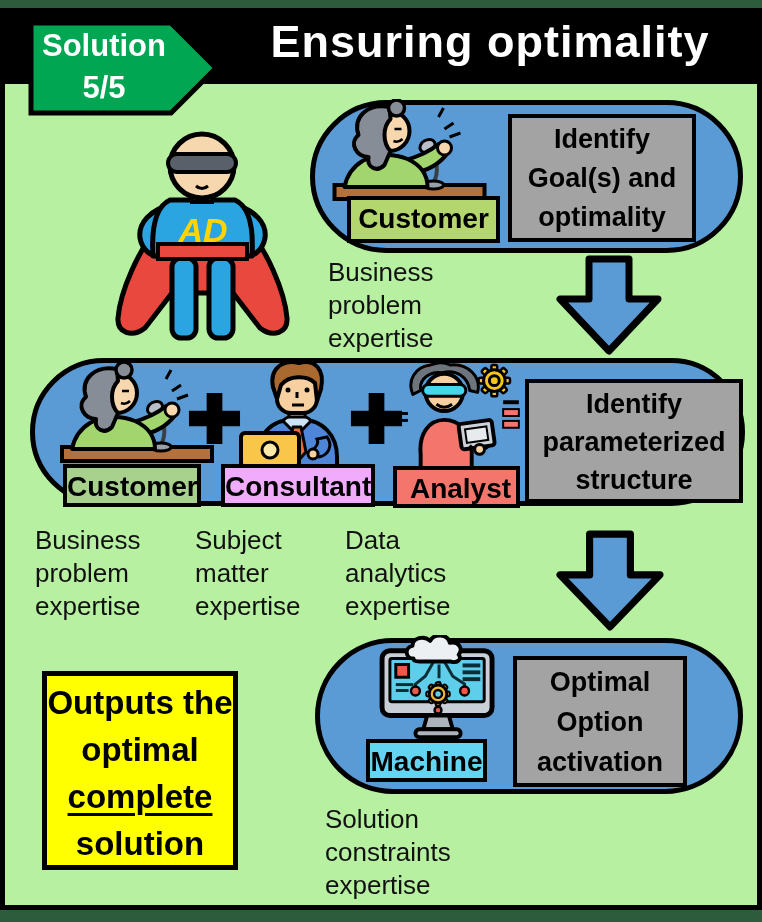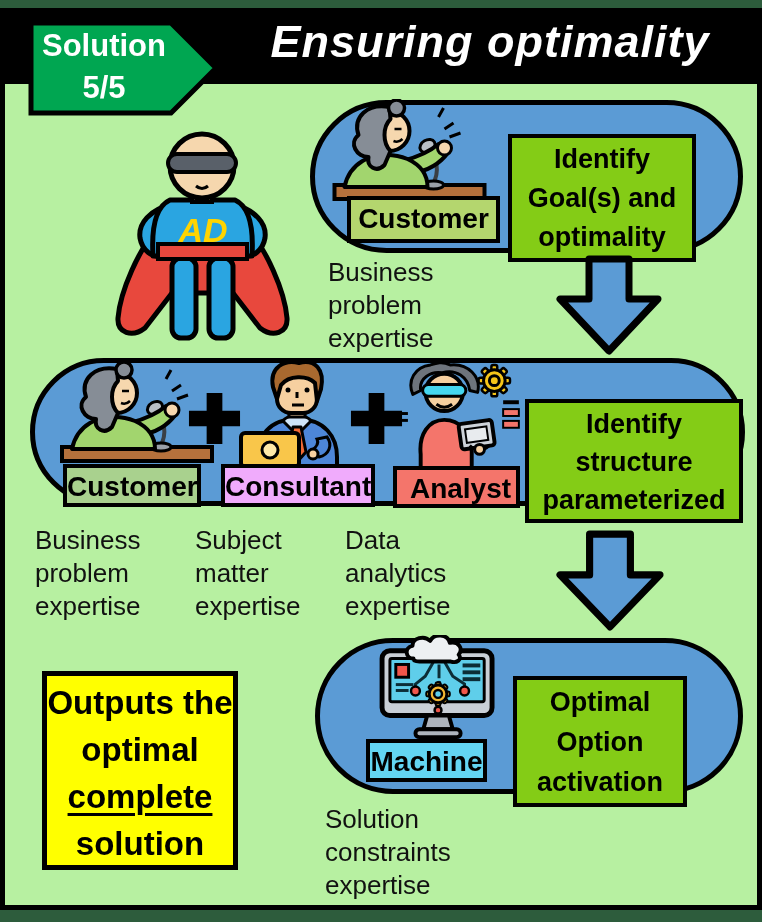--- a/index.html
+++ b/index.html
@@ -3,35 +3,35 @@
 <meta charset="utf-8">
 <style>
   * { margin:0; padding:0; box-sizing:border-box; }
   body { background:#444; font-family:"Liberation Sans", sans-serif; }
   .slide { position:relative; width:762px; height:922px; background:#2d5c3c; overflow:hidden; }
   .content { position:absolute; left:0; top:8px; width:762px; height:902px;
              background:#b7f0a1; border-left:5px solid #000; border-right:5px solid #000;
              border-bottom:5px solid #000; }
   .banner { position:absolute; left:0; top:8px; width:762px; height:76px; background:#000; }
   .title { position:absolute; left:235px; top:16px; width:510px; text-align:center;
-           font-size:45px; font-weight:bold; font-style:italic; color:#fff; letter-spacing:1px; }
+           font-size:45px; font-weight:bold; color:#fff; letter-spacing:1px; }
   .badge { position:absolute; left:28px; top:20px; width:192px; height:96px; }
   .badge svg { position:absolute; left:0; top:0; }
   .badge-text { position:absolute; left:0; top:5px; width:152px; text-align:center;
                 color:#fff; font-size:31px; font-weight:bold; line-height:42px; }
   .hero { position:absolute; left:110px; top:128px; width:185px; height:222px; }
 
   .pill { position:absolute; background:#5b9bd5; border:5px solid #000; }
   .pill1 { left:310px; top:100px; width:433px; height:153px; border-radius:77px; }
   .pill2 { left:30px;  top:358px; width:715px; height:148px; border-radius:74px; }
   .pill3 { left:315px; top:638px; width:428px; height:156px; border-radius:78px; }
 
   .icon { position:absolute; }
-  .action-box { position:absolute; background:#84cc16; border:4px solid #000; text-align:center;
-                font-weight:bold; color:#000; font-size:27px; line-height:39px; padding-top:2px;margin-top:20px; }
+  .action-box { position:absolute; background:#a3a3a3; border:4px solid #000; text-align:center;
+                font-weight:bold; color:#000; font-size:27px; line-height:39px; padding-top:2px; }
   .actor-label { position:absolute; border:4px solid #000; text-align:center; font-weight:bold;
                  color:#000; font-size:28px; line-height:37px; }
   .exp { position:absolute; font-size:26px; line-height:33px; color:#111; }
 
   .arrow { position:absolute; }
   .plus { position:absolute; }
 
   .output-box { position:absolute; left:42px; top:671px; width:196px; height:199px;
                 background:#ffff00; border:5px solid #000; text-align:center;
                 font-size:33px; font-weight:bold; line-height:47px; padding-top:3px; color:#000; }
@@ -180,22 +180,22 @@
         </g>
         <path d="M78,86 C84,92 92,92 98,86" fill="none" stroke="#000" stroke-width="3"></path>
         <circle cx="88" cy="90" r="5" fill="#f6d0a0" stroke="#000" stroke-width="3"></circle>
       </svg>
     </div>
     <div class="actor-label" style="left:28px; top:101px; width:138px; height:43px; background:#a9d18e;">Customer</div>
     <div class="actor-label" style="left:186px; top:101px; width:154px; height:43px; background:#f0abfc;">Consultant</div>
     <div class="actor-label" style="left:358px; top:103px; width:127px; height:42px; background:#f4756b;padding-left:8px;">Analyst</div>
     <div class="action-box" style="left:490px; top:16px; width:218px; height:124px; line-height:38px;">
       <div>Identify</div>
+      <div>parameterized</div>
       <div>structure</div>
-      <div>parameterized</div>
     </div>
   </div>
 
   <div class="exp" style="left:35px; top:524px; width:180px;">
     <div>Business</div>
     <div>problem</div>
     <div>expertise</div>
   </div>
   <div class="exp" style="left:195px; top:524px; width:180px;">
     <div>Subject</div>

